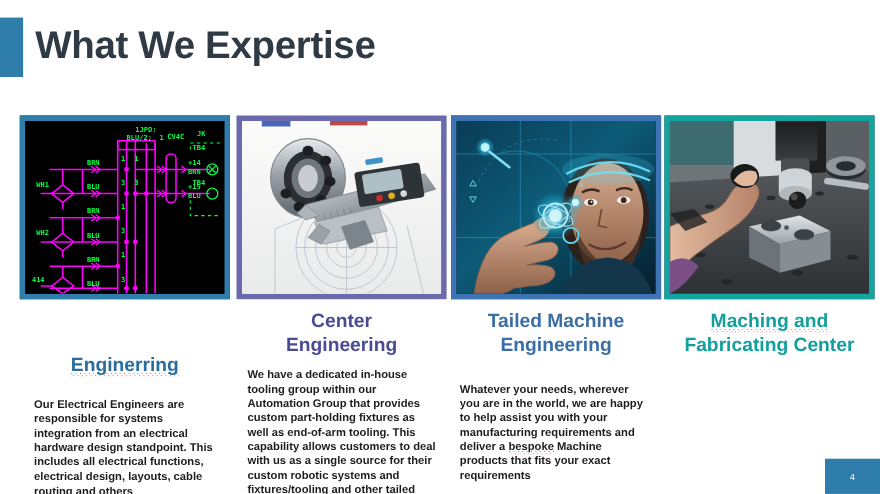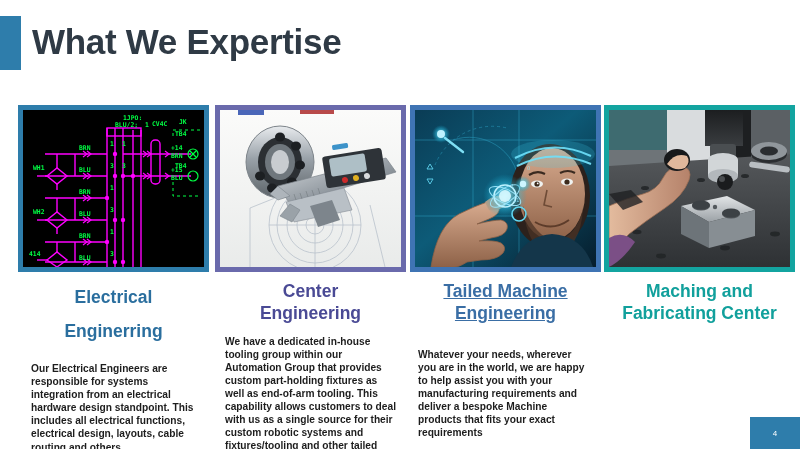--- a/index.html
+++ b/index.html
@@ -90,21 +90,21 @@
     margin-top: 8px;
     text-align: center;
     font-size: 17.5px;
     font-weight: bold;
     line-height: 1.28;
     color: #2A6E9E;
     padding: 0 2px;
   }
   .card.c0 .card-heading { color: #2A6E9E; line-height: 1.95; }
   .card.c1 .card-heading { color: #4A4A95; }
-  .card.c2 .card-heading { color: #3A6EA5; text-decoration: underline; }
+  .card.c2 .card-heading { color: #3A6EA5; }
   .card.c3 .card-heading { color: #11A09C; }
 
   .sp-err {
     background-repeat: repeat-x;
     background-position: 0 100%;
     background-size: 4px 3px;
     background-image: linear-gradient(45deg, transparent 45%, #e03a3a 45%, #e03a3a 55%, transparent 55%);
     padding-bottom: 1px;
   }
 
@@ -285,21 +285,21 @@
               <text x="99" y="58">3</text>
               <text x="87" y="80">1</text>
               <text x="87" y="102">3</text>
               <text x="87" y="124">1</text>
               <text x="87" y="146">3</text>
             </g>
           </svg>
         </div>
       </div>
       <div class="card-heading">
-        <span>Electrical</span><br>
+        <br>
         <span class="sp-err">Enginerring</span>
       </div>
       <div class="card-body">Our Electrical Engineers are responsible for systems integration from an electrical hardware design standpoint. This includes all electrical functions, electrical design, layouts, cable routing and others</div>
     </div>
 
     <div class="card c1">
       <div class="thumb-frame">
         <div class="thumb-inner">
           <svg class="bp" viewBox="0 0 181 157" preserveAspectRatio="none">
             <defs>

